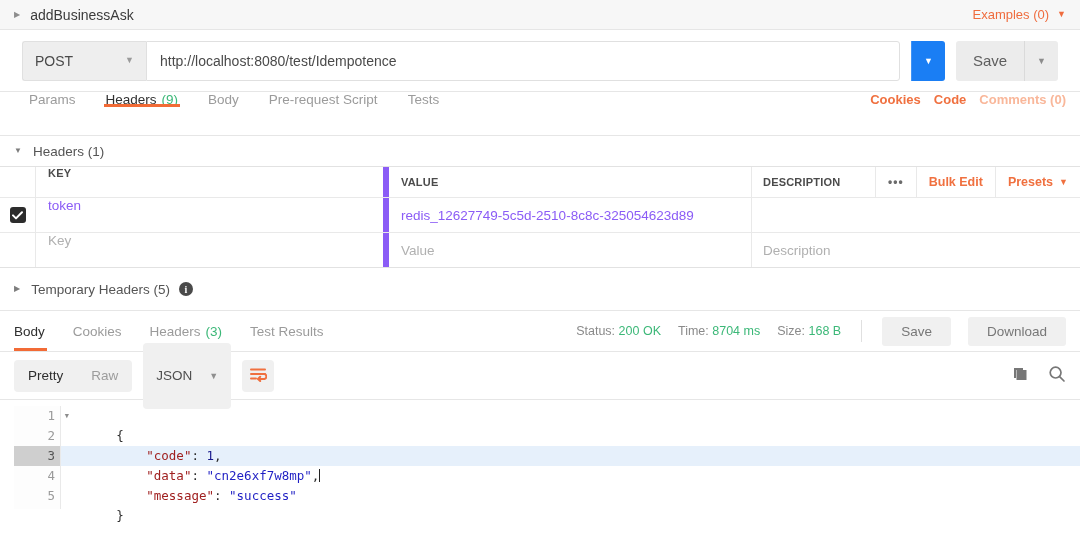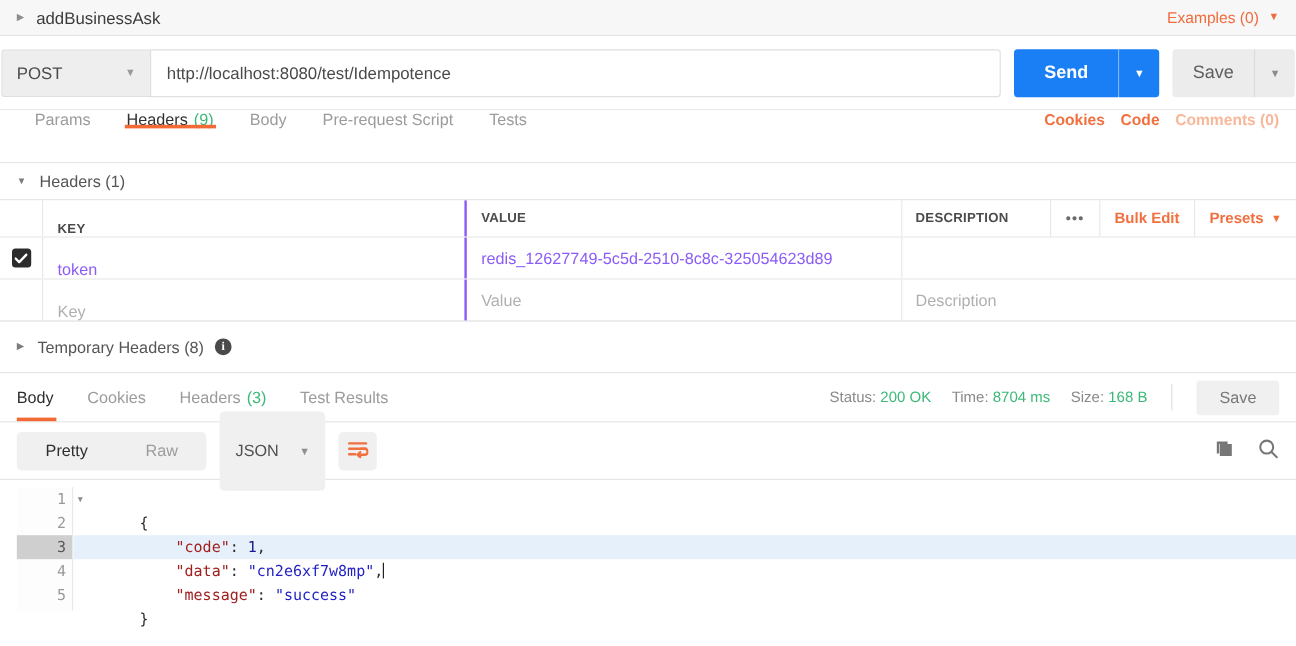--- a/index.html
+++ b/index.html
@@ -48,21 +48,21 @@
     font-size: 9px;
     line-height: 1;
   }
 
   
   .url-row {
     height: 62px;
     background: #ffffff;
     display: flex;
     align-items: center;
-    padding: 0 1px;
+    padding: 0 22px;
     box-sizing: border-box;
     border-bottom: 1px solid #e6e6e6;
   }
   .method-select {
     width: 124px;
     height: 40px;
     background: #eeeeee;
     border: 1px solid #e0e0e0;
     border-right: none;
     border-radius: 3px 0 0 3px;
@@ -236,24 +236,24 @@
     display: flex;
     align-items: center;
     justify-content: center;
     border-right: 1px solid #e9e9e9;
     flex: none;
   }
   .cell-key {
     width: 353px;
     flex: none;
     display: flex;
-    align-items: flex-end;
+    align-items: flex-start;
     padding-left: 12px;
     box-sizing: border-box;
-    border-right: 2px solid #8b5cf6;
+    border-right: 6px solid #8b5cf6;
   }
   .cell-val {
     width: 363px;
     flex: none;
     display: flex;
     align-items: center;
     padding-left: 12px;
     box-sizing: border-box;
     border-right: 1px solid #e9e9e9;
   }
@@ -369,21 +369,21 @@
     height: 32px;
     background: #f0f0f0;
     border-radius: 4px;
     display: flex;
     align-items: center;
   }
   .pill {
     height: 20px;
     display: flex;
     align-items: center;
-    padding: 0 24px;
+    padding: 0 14px;
     font-size: 13.5px;
     color: #9c9c9c;
     border-radius: 4px;
   }
   .pill.active { color: #2e2e2e; }
   .fmt-select {
     height: 32px;
     background: #f0f0f0;
     border-radius: 4px;
     display: flex;
@@ -478,21 +478,20 @@
   <span class="examples-caret">▼</span>
 </div>
 
 <div class="url-row">
   <div class="method-select">
     <span class="method-label">POST</span>
     <span class="sel-caret">▼</span>
   </div>
   <div class="url-input" title="Enter request URL">http://localhost:8080/test/Idempotence</div>
   <div class="send-group">
-    <div class="btn-send">Send</div>
     <div class="btn-send-caret">▼</div>
   </div>
   <div class="save-group">
     <div class="btn-save">Save</div>
     <div class="btn-save-caret">▼</div>
   </div>
 </div>
 
 <div class="req-tabs">
   <div class="req-tab">
@@ -579,21 +578,21 @@
     </div>
     <div class="cell-desc">
       <span class="cell-ph">Description</span>
     </div>
   </div>
 
 </div>
 
 <div class="section-head" style="height:42px;">
   <span class="sec-caret-right">▶</span>
-  <span>Temporary Headers (8)</span>
+  <span>Temporary Headers (5)</span>
   <span class="info-dot">i</span>
 </div>
 
 <div class="resp-bar">
   <div class="resp-tab active">
     <span>Body</span>
   </div>
   <div class="resp-tab">
     <span>Cookies</span>
   </div>
@@ -613,20 +612,21 @@
     <span>
       <span>Time:</span>
       <span class="meta-val">8704 ms</span>
     </span>
     <span>
       <span>Size:</span>
       <span class="meta-val">168 B</span>
     </span>
     <span class="vdiv"></span>
     <span class="btn-flat">Save</span>
+    <span class="btn-flat">Download</span>
   </div>
 </div>
 
 <div class="fmt-bar">
   <div class="pill-group">
     <div class="pill active">Pretty</div>
     <div class="pill">Raw</div>
   </div>
   <div class="fmt-select">
     <span>JSON</span>

